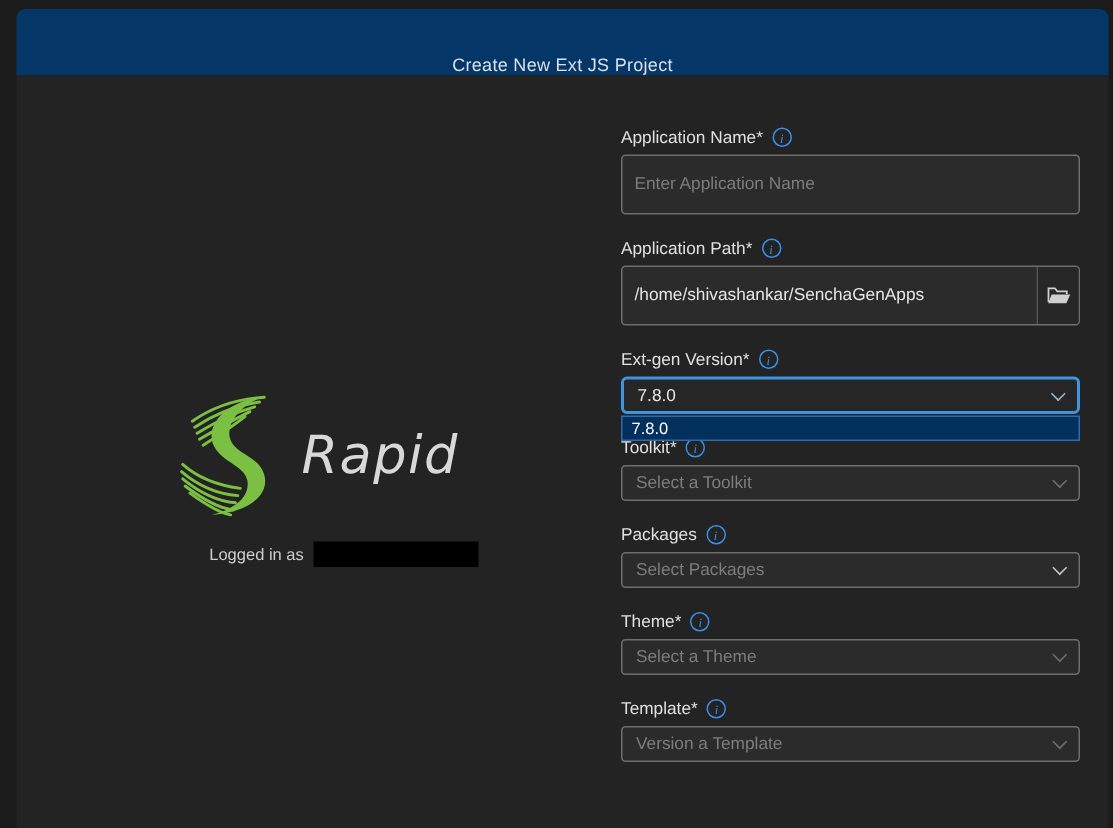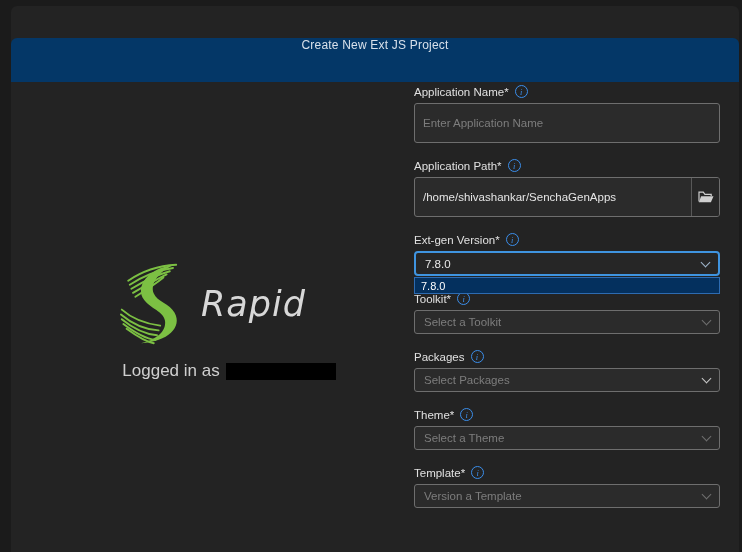--- a/index.html
+++ b/index.html
@@ -1,35 +1,35 @@
 <!DOCTYPE html>
 <html><head>
 <meta charset="utf-8">
 <style>
   html,body{margin:0;padding:0;background:#1b1b1b;}
   .page{position:relative;width:742px;height:552px;background:#1b1b1b;overflow:hidden;
         font-family:"Liberation Sans",sans-serif;}
   .panel{position:absolute;left:11px;top:6px;width:728px;bottom:0;background:#232323;
          border-radius:6px 6px 0 0;}
   .hdr{height:44px;background:#043767;border-radius:6px 6px 0 0;
-       display:flex;align-items:flex-start;justify-content:center;margin-top:32px;}
+       display:flex;align-items:flex-end;justify-content:center;}
   .hdr-title{color:#d8e0ea;font-size:12px;letter-spacing:.2px;}
 
   
   .branding{position:absolute;left:104px;top:254px;width:228px;}
   .logo-row{display:flex;align-items:center;}
   .logo-text{margin-left:2px;}
   .logo-primary{font-size:35px;font-style:italic;color:#d8d8d8;line-height:1;
                 font-family:"DejaVu Sans",sans-serif;letter-spacing:1px;}
   .logo-secondary{font-size:30px;font-style:italic;line-height:.95;padding-left:20px;margin-top:-1px;
                   font-family:"DejaVu Sans",sans-serif;letter-spacing:1px;}
   .logo-ext{color:#3aa23c;}
   .logo-js{color:#7cc043;}
   .logged-row{margin-top:13px;display:flex;align-items:center;justify-content:center;}
-  .logged-txt{color:#cfcfcf;font-size:17px;}
+  .logged-txt{color:#cfcfcf;font-size:11px;}
   .redacted{display:inline-block;width:110px;height:17px;background:#000;margin-left:6px;}
   .confirm-row{margin-top:7px;text-align:center;font-size:10.5px;color:#b5b5b5;}
   .logout{color:#efefef;font-weight:bold;margin-left:5px;cursor:pointer;text-decoration:none;}
 
   
   .form{position:absolute;left:403px;top:79px;width:306px;}
   .field{margin-bottom:16px;}
   .label-row{display:flex;align-items:center;margin-bottom:5px;}
   .lbl{color:#e0e0e0;font-size:11.5px;}
   .info{width:11px;height:11px;margin-left:6px;border-radius:50%;border:1px solid #3b8eea;

